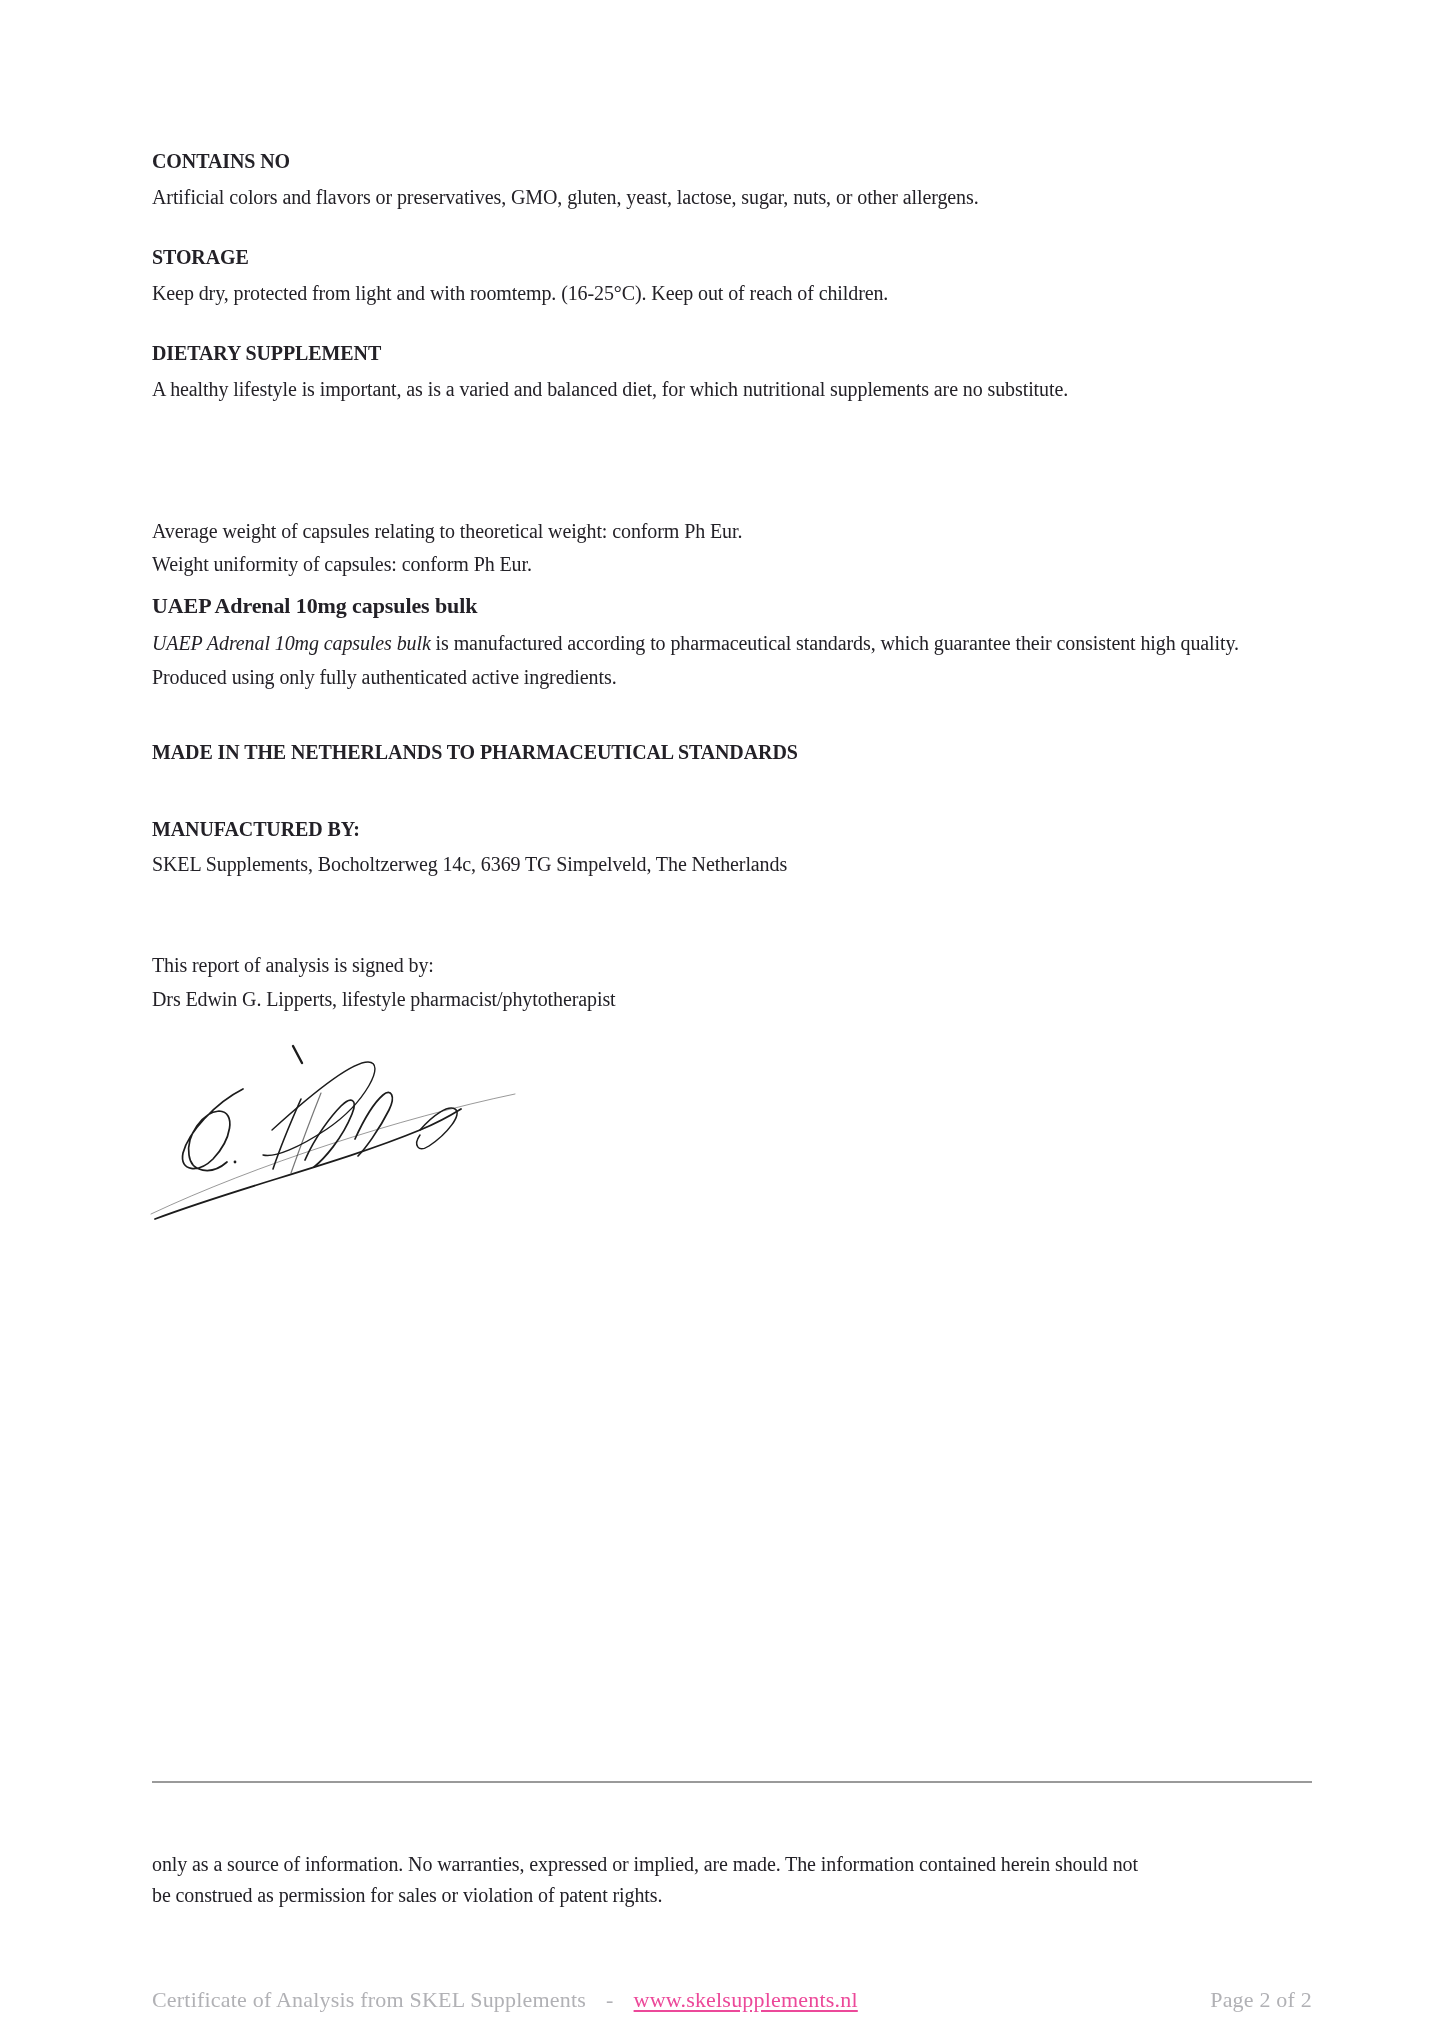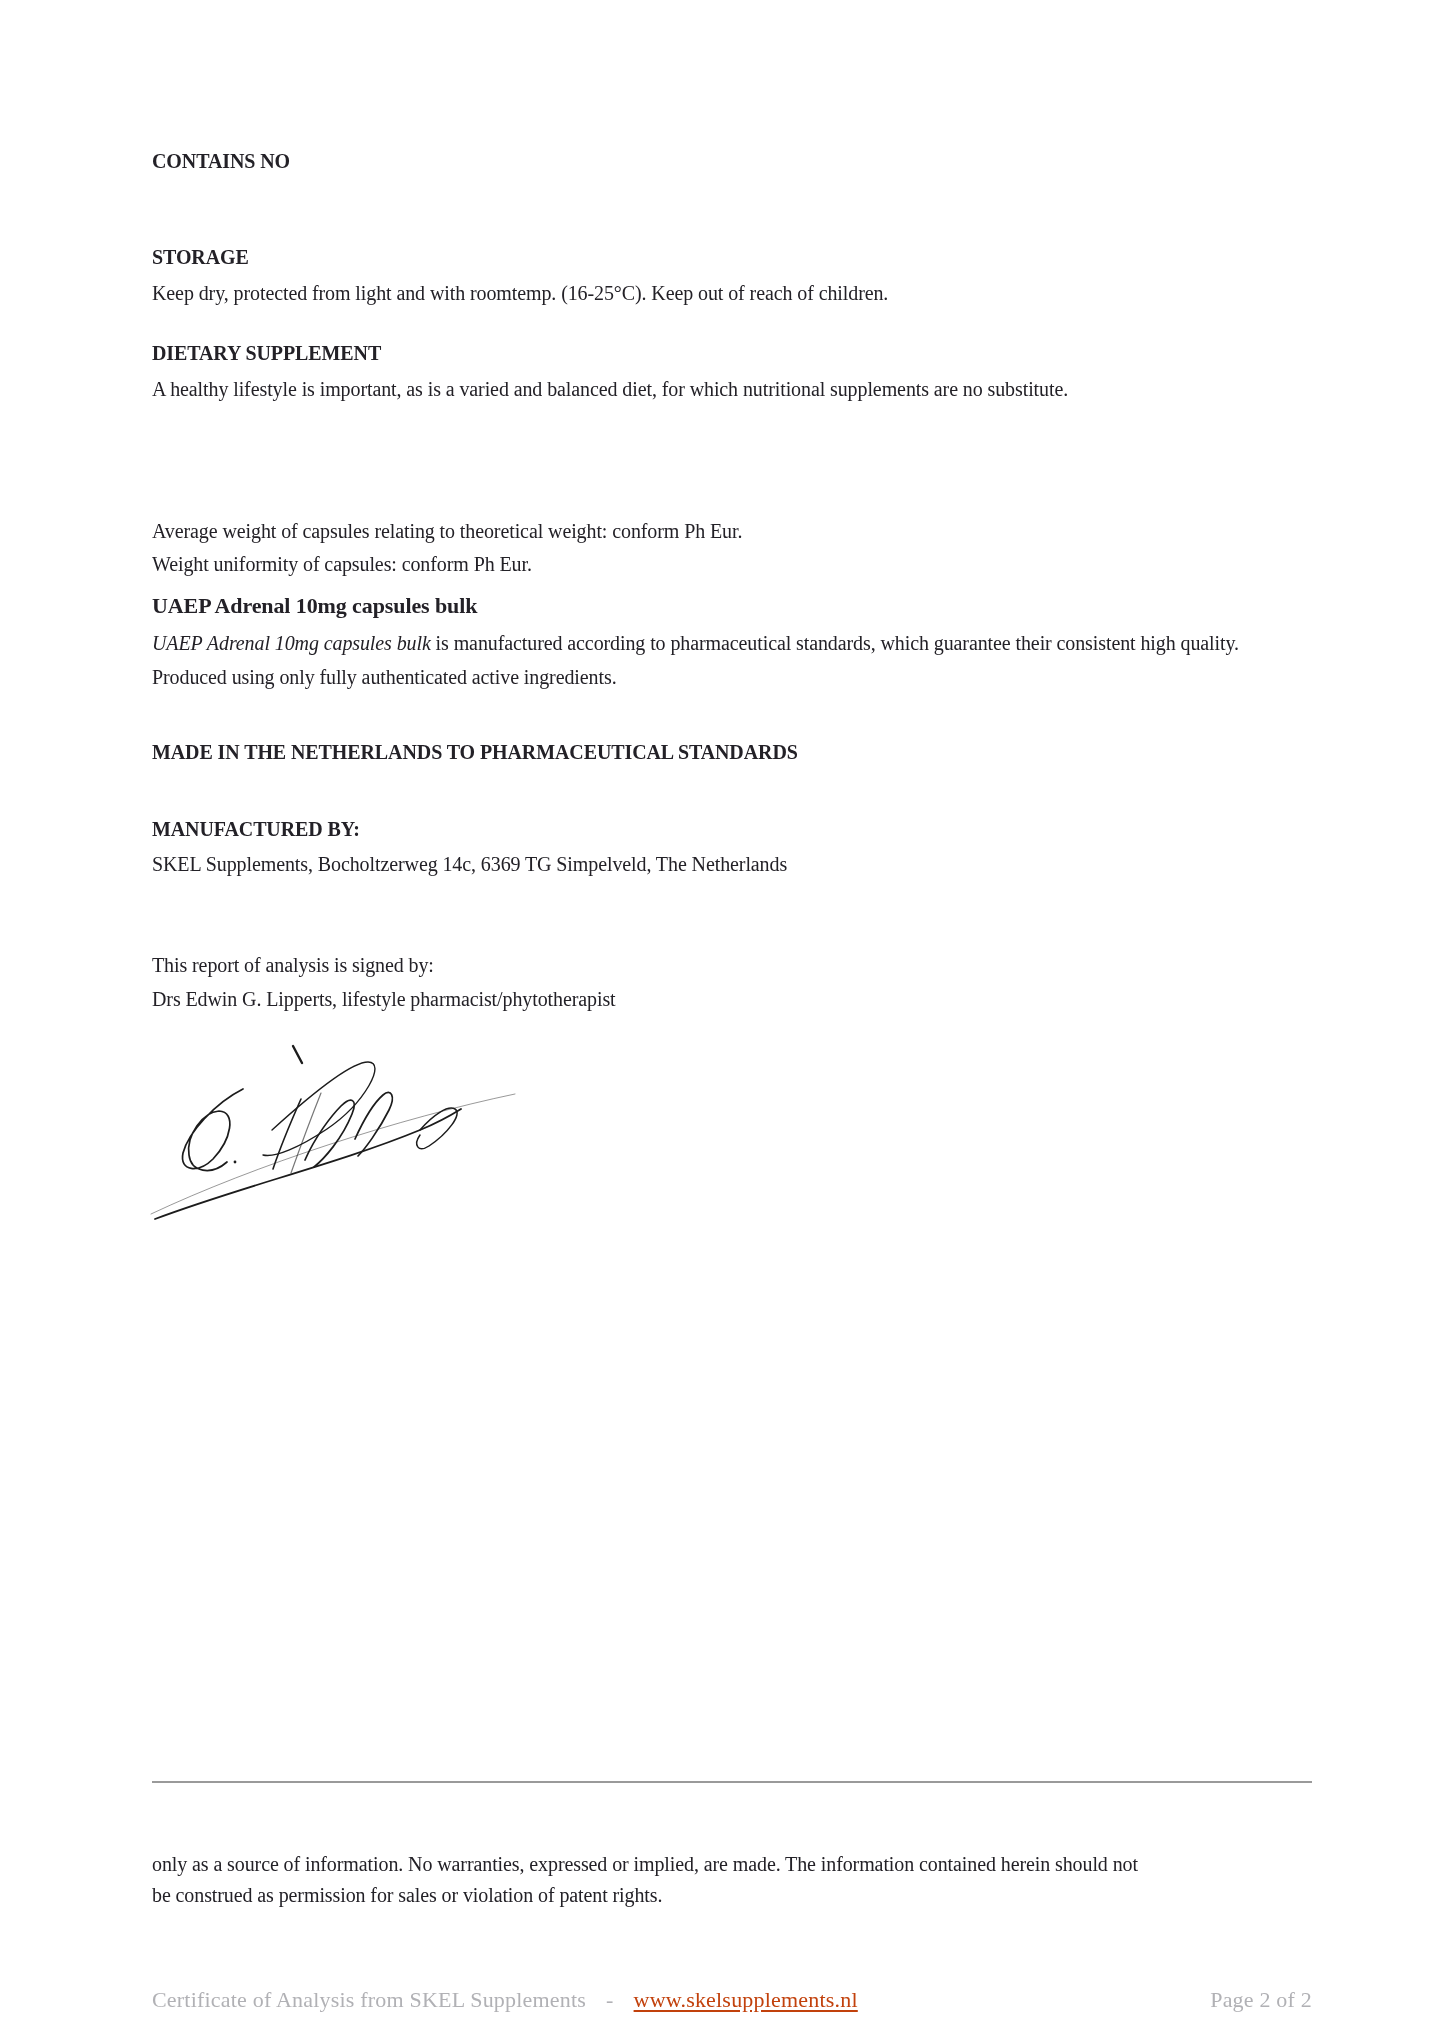--- a/index.html
+++ b/index.html
@@ -21,31 +21,32 @@
   .prod-desc{font-size:20px;letter-spacing:-0.1px;line-height:34px;}
   .prod-desc em{font-style:italic;}
   .rule{position:absolute;left:152px;width:1160px;height:2px;background:#9a9a9a;}
   .disc{font-size:20px;letter-spacing:-0.1px;line-height:24px;}
   .footer{
     position:absolute;left:152px;width:1160px;top:1987px;
     display:flex;align-items:baseline;
     font-size:22px;color:#b1b1b5;letter-spacing:0.2px;
   }
   .footer .sep{margin:0 20px;}
-  .footer a{color:#c2410c;text-decoration:underline;text-underline-offset:3px;cursor:pointer;}
+  .footer a{color:#ec4899;text-decoration:underline;text-underline-offset:3px;cursor:pointer;}
   .footer .spacer{flex:1;}
   .sig{position:absolute;left:115px;top:1015px;width:430px;height:235px;}
   .sig path{fill:none;stroke:#1c1c1c;stroke-linecap:round;}
 </style>
 </head>
 <body>
 
 <div class="page">
 
   <div class="abs h" style="top:149px">CONTAINS NO</div>
+  <div class="abs b" style="top:185px">Artificial colors and flavors or preservatives, GMO, gluten, yeast, lactose, sugar, nuts, or other allergens.</div>
 
   <div class="abs h" style="top:245px">STORAGE</div>
   <div class="abs b" style="top:281px">Keep dry, protected from light and with roomtemp. (16-25°C). Keep out of reach of children.</div>
 
   <div class="abs h" style="top:341px">DIETARY SUPPLEMENT</div>
   <div class="abs b" style="top:377px">A healthy lifestyle is important, as is a varied and balanced diet, for which nutritional supplements are no substitute.</div>
 
   <div class="abs b2" style="top:467px">
     <div>Average weight of capsules relating to theoretical weight: conform Ph Eur.</div>
     <div>Weight uniformity of capsules: conform Ph Eur.</div>

